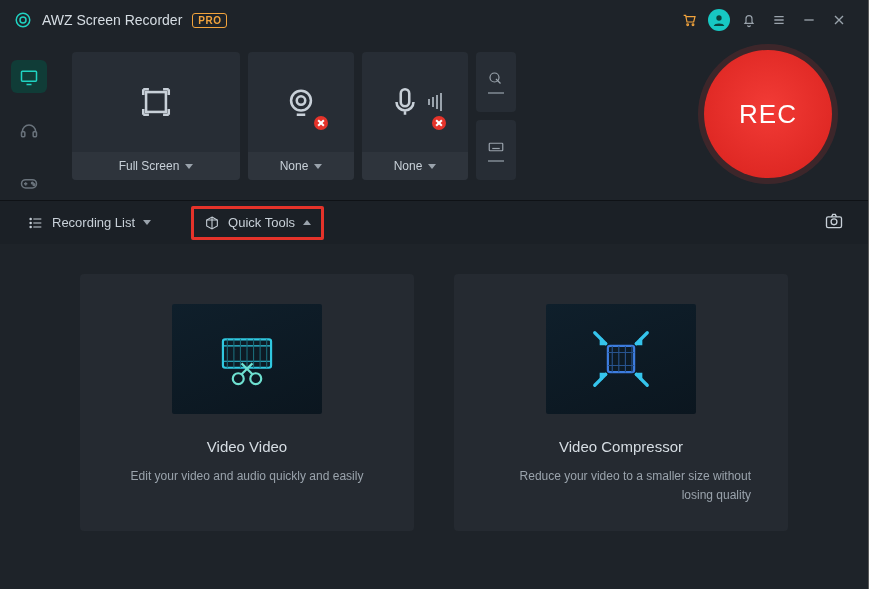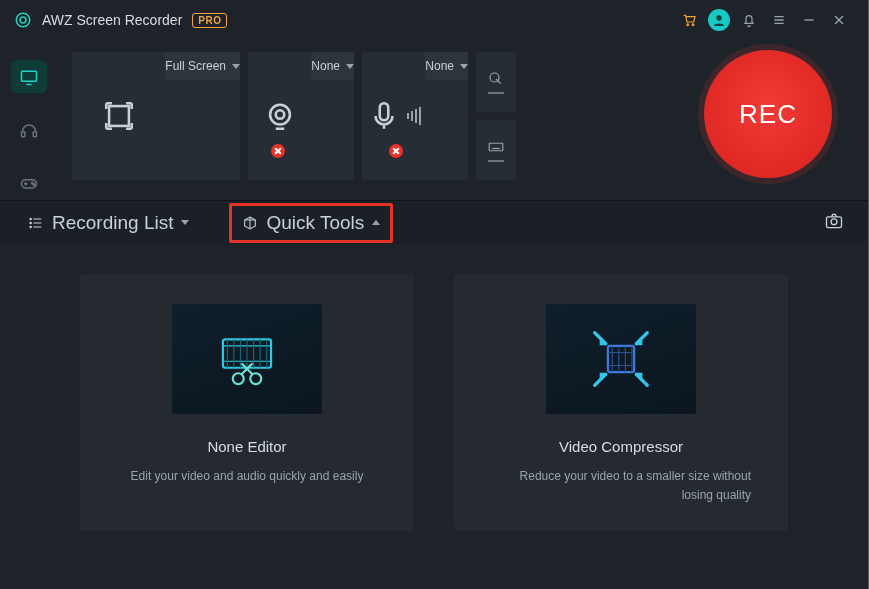--- a/index.html
+++ b/index.html
@@ -17,21 +17,21 @@
   
   .main-row { display: flex; height: 160px; }
   .sidebar { width: 58px; display: flex; flex-direction: column; align-items: center; gap: 20px; padding-top: 20px; }
   .side-item { width: 36px; height: 36px; display: flex; align-items: center; justify-content: center; border-radius: 6px; cursor: pointer; }
   .side-item.active { background: #103c37; }
   .side-item svg { width: 20px; height: 20px; }
   .side-item.active svg { stroke: #20d3c2; }
   .side-item:not(.active) svg { stroke: #6a737c; }
   
   .tiles { flex: 1; display: flex; gap: 8px; padding: 12px 0 0 14px; align-items: flex-start; }
-  .tile { background: #272d35; border-radius: 4px; display: flex; flex-direction: row; }
+  .tile { background: #272d35; border-radius: 4px; display: flex; flex-direction: column; }
   .tile.big { width: 106px; height: 128px; }
   .tile.bigger { width: 168px; height: 128px; }
   .tile-icon { flex: 1; display: flex; align-items: center; justify-content: center; position: relative; }
   .tile-icon svg { width: 34px; height: 34px; stroke: #c8d0d8; }
   .tile-select { height: 28px; background: #2e343c; display: flex; align-items: center; justify-content: center; gap: 6px; font-size: 12px; color: #c8d0d8; cursor: pointer; border-bottom-left-radius: 4px; border-bottom-right-radius: 4px; }
   .tile-select .chev { width: 0; height: 0; border-left: 4px solid transparent; border-right: 4px solid transparent; border-top: 5px solid #9aa3ac; }
   .mini-col { display: flex; flex-direction: column; gap: 8px; }
   .mini-tile { width: 40px; height: 60px; background: #272d35; border-radius: 4px; display: flex; flex-direction: column; align-items: center; justify-content: center; gap: 4px; cursor: pointer; }
   .mini-tile .dash { width: 16px; height: 2px; background: #6a737c; }
   .mini-tile svg { width: 18px; height: 18px; stroke: #9aa3ac; }
@@ -41,21 +41,21 @@
   .red-x::after  { transform: rotate(-45deg); }
   
   .eq { display:flex; gap:2px; align-items:center; margin-left:6px;}
   .eq span{ width:2px; background:#9aa3ac;}
   .eq span:nth-child(1){height:6px}.eq span:nth-child(2){height:10px}.eq span:nth-child(3){height:14px}.eq span:nth-child(4){height:18px}
   
   .rec-wrap { padding-right: 36px; padding-top: 10px; }
   .rec-btn { width: 128px; height: 128px; border-radius: 50%; background: radial-gradient(circle at 50% 45%, #f23b36, #d8211d); display: flex; align-items: center; justify-content: center; color: #fff; font-size: 26px; font-weight: 400; letter-spacing: 1px; cursor: pointer; box-shadow: 0 0 0 6px rgba(242,59,54,0.15); }
   
   .toolbar { height: 44px; display: flex; align-items: center; padding: 0 24px 0 18px; gap: 30px; border-top: 1px solid #0f1216;  background:#1b2026;}
-  .tool-item { display: flex; align-items: center; gap: 8px; font-size: 19px; color: #c8d0d8; cursor: pointer; padding: 6px 10px;}
+  .tool-item { display: flex; align-items: center; gap: 8px; font-size: 13px; color: #c8d0d8; cursor: pointer; padding: 6px 10px;}
   .tool-item svg { width: 16px; height: 16px; stroke: #c8d0d8; }
   .tool-item .chev-sm { width:0;height:0;border-left:4px solid transparent;border-right:4px solid transparent;border-top:5px solid #9aa3ac;}
   .tool-item .chev-up { border-top:none; border-bottom:5px solid #9aa3ac;}
   .highlight-box { border: 3px solid #e5332a; border-radius: 2px; }
   .toolbar .spacer { flex:1; }
   .cam-icon svg{ width:20px;height:20px;stroke:#c8d0d8;}
   
   .tools-grid { display: flex; gap: 40px; padding: 30px 80px; }
   .card { flex: 1; background: #252a31; border-radius: 4px; padding: 30px 20px 26px; display: flex; flex-direction: column; align-items: center; cursor: pointer; }
   .card .thumb { width: 150px; height: 110px; background: linear-gradient(160deg,#0f1f2b,#0b161f); border-radius: 2px; display:flex; align-items:center; justify-content:center; margin-bottom: 24px;}
@@ -253,21 +253,21 @@
       <div class="thumb">
         <svg viewBox="0 0 64 64" fill="none">
             <rect x="10" y="14" width="44" height="26" rx="2" stroke="#30c8e0" stroke-width="2"></rect>
           <path d="M10 20h44M10 34h44" stroke="#30c8e0" stroke-width="1"></path>
           <path d="M14 14v26M20 14v26M26 14v26M32 14v26M38 14v26M44 14v26M50 14v26" stroke="#1a6b79" stroke-width="1"></path>
           <circle cx="24" cy="50" r="5" stroke="#6ee0d0" stroke-width="2"></circle>
             <circle cx="40" cy="50" r="5" stroke="#6ee0d0" stroke-width="2"></circle>
           <path d="M27 46L37 36M37 46L27 36" stroke="#6ee0d0" stroke-width="2"></path>
         </svg>
       </div>
-      <h3>None Editor</h3>
+      <h3>Video Video</h3>
       <p>Edit your video and audio quickly and easily</p>
     </div>
 
     <div class="card">
       <div class="thumb">
         <svg viewBox="0 0 64 64" fill="none">
           <rect x="20" y="20" width="24" height="24" rx="2" stroke="#3d7de0" stroke-width="2"></rect>
           <path d="M20 26h24M20 38h24" stroke="#28548f" stroke-width="1"></path>
           <path d="M24 20v24M30 20v24M36 20v24M42 20v24" stroke="#28548f" stroke-width="1"></path>
           <path d="M8 8l10 10M56 8l-10 10M8 56l10-10M56 56l-10-10" stroke="#35c4ec" stroke-width="3" stroke-linecap="round"></path>

